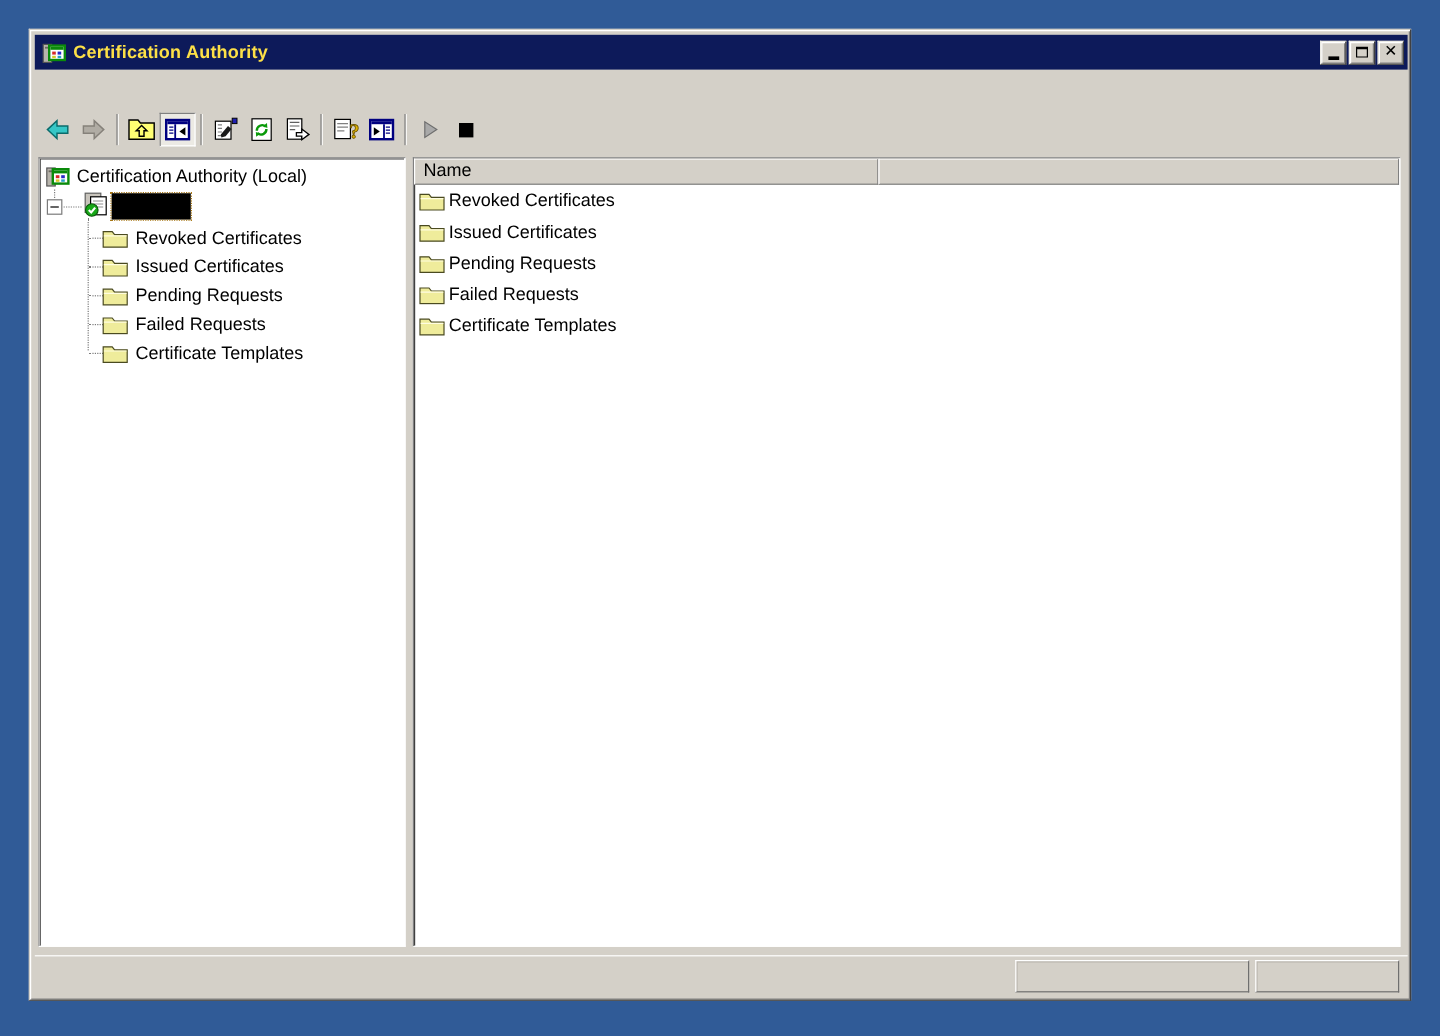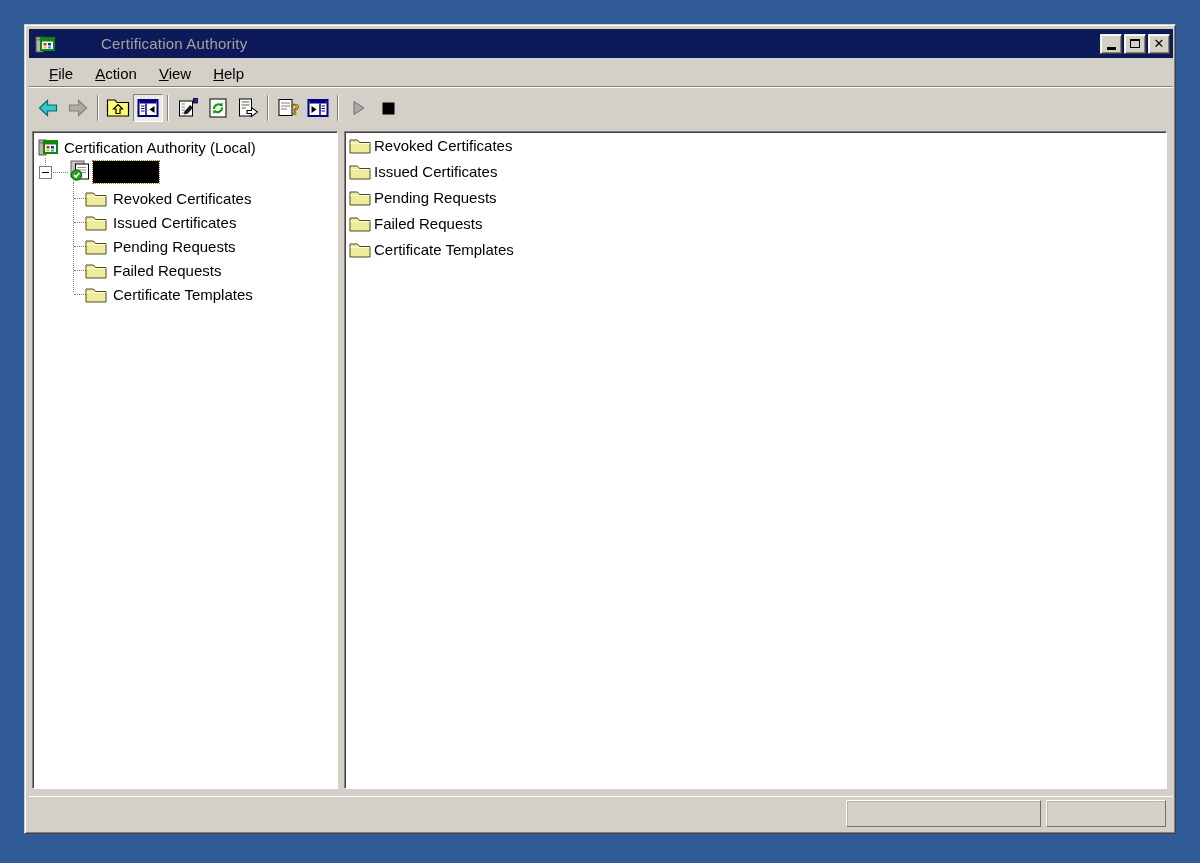--- a/index.html
+++ b/index.html
@@ -15,21 +15,21 @@
     border:1px solid #404040; border-top-color:#D4D0C8; border-left-color:#D4D0C8;
     box-shadow: inset 1px 1px 0 #FFFFFF, inset -1px -1px 0 #808080;
   }
 
   
   .titlebar {
     position:absolute; left:4px; top:4px; width:1144px; height:29px;
     background:#0D1A5A; display:flex; align-items:center; padding:0 3px 0 6px;
   }
   .titlebar .app-icon { width:20px; height:20px; flex:0 0 auto; margin-right:6px; }
-  .title-text { color:#a3a3a3; font-weight:normal; font-size:15px; letter-spacing:.2px; flex:1 1 auto; white-space:nowrap;margin-left:40px; }
+  .title-text { color:#fde047; font-weight:bold; font-size:15px; letter-spacing:.2px; flex:1 1 auto; white-space:nowrap; }
   .win-btns { display:flex; gap:2px; }
   .win-btn {
     width:22px; height:20px; background:#D4D0C8;
     border:1px solid; border-color:#ECEBE5 #404040 #404040 #ECEBE5;
     box-shadow: inset 1px 1px 0 #FFFFFF, inset -1px -1px 0 #808080;
     display:flex; align-items:center; justify-content:center;
   }
   .glyph-min { width:9px; height:3px; background:#000; margin-top:9px; }
   .glyph-max { width:10px; height:9px; border:1px solid #000; border-top-width:2px; }
   .glyph-close { font-weight:bold; font-size:13px; line-height:1; font-family:"DejaVu Sans", sans-serif; }
@@ -161,26 +161,20 @@
           </span>
         <span class="win-btn">
             <span class="glyph-max"></span>
           </span>
         <span class="win-btn">
             <span class="glyph-close">✕</span>
           </span>
       </span>
     </div>
 
-    <div class="menubar">
-      <span class="menu-item">File</span>
-      <span class="menu-item">Action</span>
-      <span class="menu-item">View</span>
-      <span class="menu-item">Help</span>
-    </div>
 
     <div class="toolbar">
       <span class="tb-btn">
         <svg class="icon" width="24" height="24" viewBox="0 0 24 24">
             <path d="M3.5 12 L11.5 4.5 V9 H20.5 V15 H11.5 V19.5 Z" fill="#35C6C6" stroke="#0B6B6B" stroke-width="1.2"></path>
           </svg>
       </span>
       <span class="tb-btn">
         <svg class="icon" width="24" height="24" viewBox="0 0 24 24">
             <path d="M20.5 12 L12.5 4.5 V9 H3.5 V15 H12.5 V19.5 Z" fill="#B0ACA4" stroke="#85817A" stroke-width="1.2"></path>
@@ -317,20 +311,24 @@
           <svg class="icon" width="22" height="17" viewBox="0 0 22 17">
               <use href="#def-folder"></use>
             </svg>
           <span class="lbl">Certificate Templates</span>
         </div>
       </div>
 
       <div class="splitter"></div>
 
       <div class="list-pane sunken">
+        <div class="list-header">
+          <div class="hdr-cell hdr-name">Name</div>
+          <div class="hdr-cell hdr-blank"></div>
+        </div>
 
         <div class="list-row">
           <svg class="icon" width="22" height="17" viewBox="0 0 22 17">
               <use href="#def-folder"></use>
             </svg>
           <span class="lbl">Revoked Certificates</span>
         </div>
         <div class="list-row">
           <svg class="icon" width="22" height="17" viewBox="0 0 22 17">
               <use href="#def-folder"></use>

